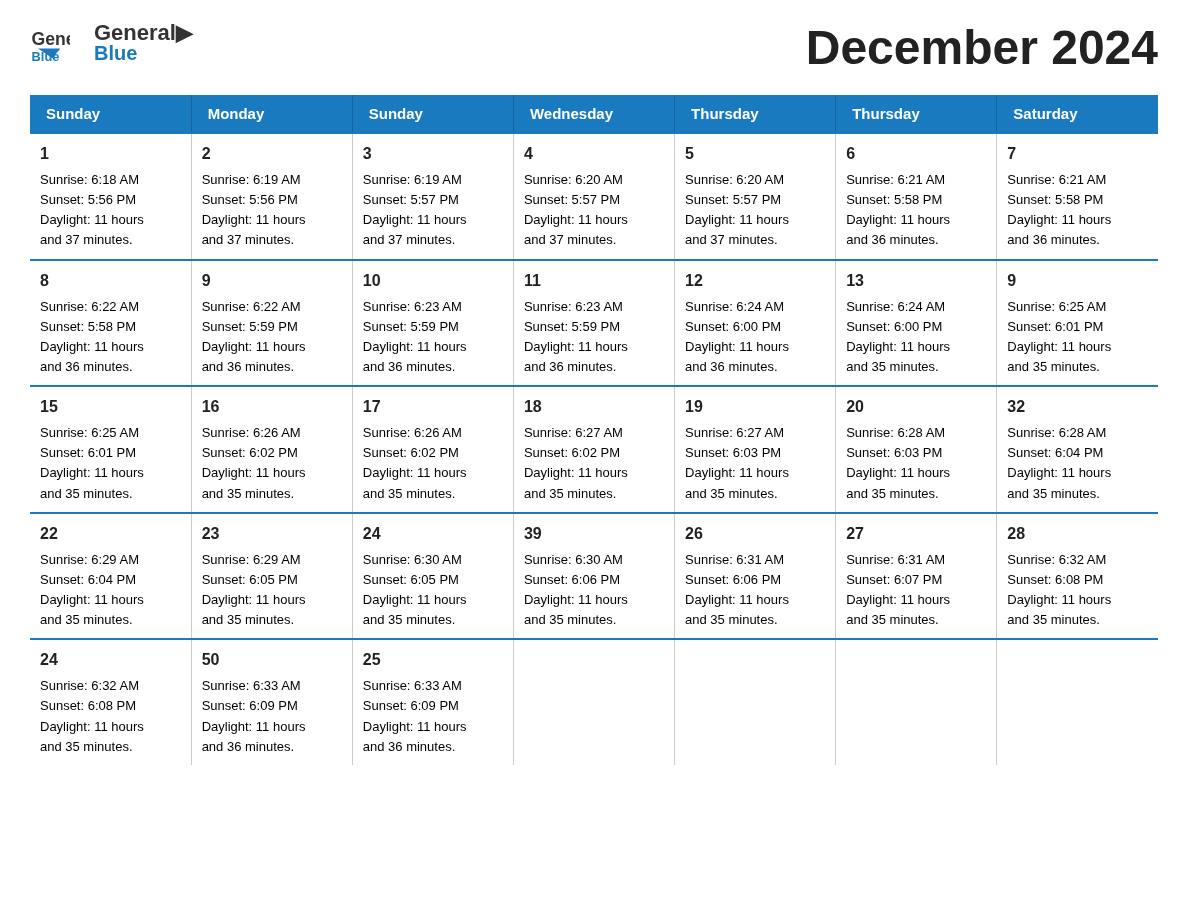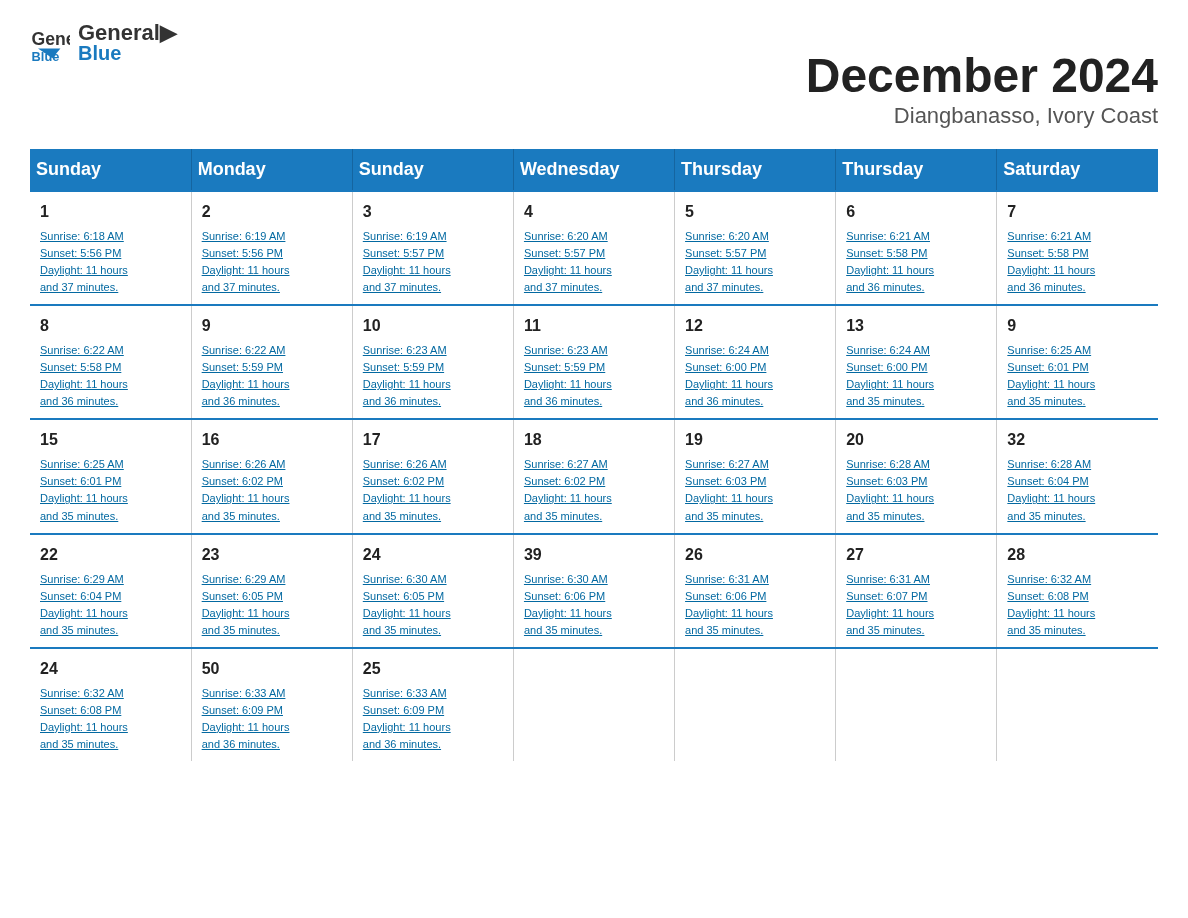--- a/index.html
+++ b/index.html
@@ -20,21 +20,20 @@
       display: flex;
       align-items: center;
     }
     .logo-icon {
       width: 40px;
       height: 40px;
       margin-right: 4px;
     }
     .title-block {
       text-align: right;
-      margin-top: 28px;
     }
     .title-block h1 {
       font-size: 48px;
       font-weight: bold;
       color: #222;
     }
     .title-block h2 {
       font-size: 22px;
       font-weight: normal;
       color: #555;
@@ -42,23 +41,23 @@
     table {
       width: 100%;
       border-collapse: collapse;
       font-size: 13.5px;
     }
     thead tr {
       background-color: #1a7abf;
       color: #fff;
     }
     thead th {
-      padding: 10px 6px;
+      padding: 10px 16px;
       text-align: left;
-      font-size: 18px;
+      font-size: 15px;
       font-weight: 600;
       border-right: 1px solid #1565a0;
     }
     thead th:last-child { border-right: none; }
     tbody tr {
       vertical-align: top;
     }
     tbody td {
       padding: 8px 10px;
       border-top: 2px solid #1a7abf;
@@ -70,44 +69,42 @@
     }
     tbody td:last-child { border-right: none; }
     .day-num {
       font-size: 16px;
       font-weight: bold;
       display: block;
       margin-bottom: 4px;
       color: #222;
     }
     .day-info {
-      font-size: 11px;
-      color: #0369a1;
+      font-size: 13px;
+      color: #000000;
       line-height: 1.55;
-      text-decoration: underline;
     }
   </style>
 </head>
 <body>
 
 <div class="header">
   <div class="logo">
     <svg class="logo-icon" viewBox="0 0 50 50" xmlns="http://www.w3.org/2000/svg">
       <text x="2" y="28" font-size="22" font-weight="bold" fill="#333" font-family="Arial">General</text>
       <polygon points="10,32 38,32 28,44" fill="#1a7abf"></polygon>
       <text x="2" y="48" font-size="16" font-weight="bold" fill="#1a7abf" font-family="Arial">Blue</text>
     </svg>
-    <div style="margin-left:4px;">
+    <div style="margin-left:20px;">
       <div style="font-size:22px;font-weight:bold;color:#333;">General▶</div>
       <div style="font-size:20px;font-weight:bold;color:#1a7abf;margin-top:-4px;">Blue</div>
     </div>
   </div>
   <div class="title-block">
     <h1>December 2024</h1>
-    <h2>Diangbanasso, Ivory Coast</h2>
   </div>
 </div>
 
 <table>
   <thead>
     <tr>
       <th>Sunday</th>
       <th>Monday</th>
       <th>Sunday</th>
       <th>Wednesday</th>

